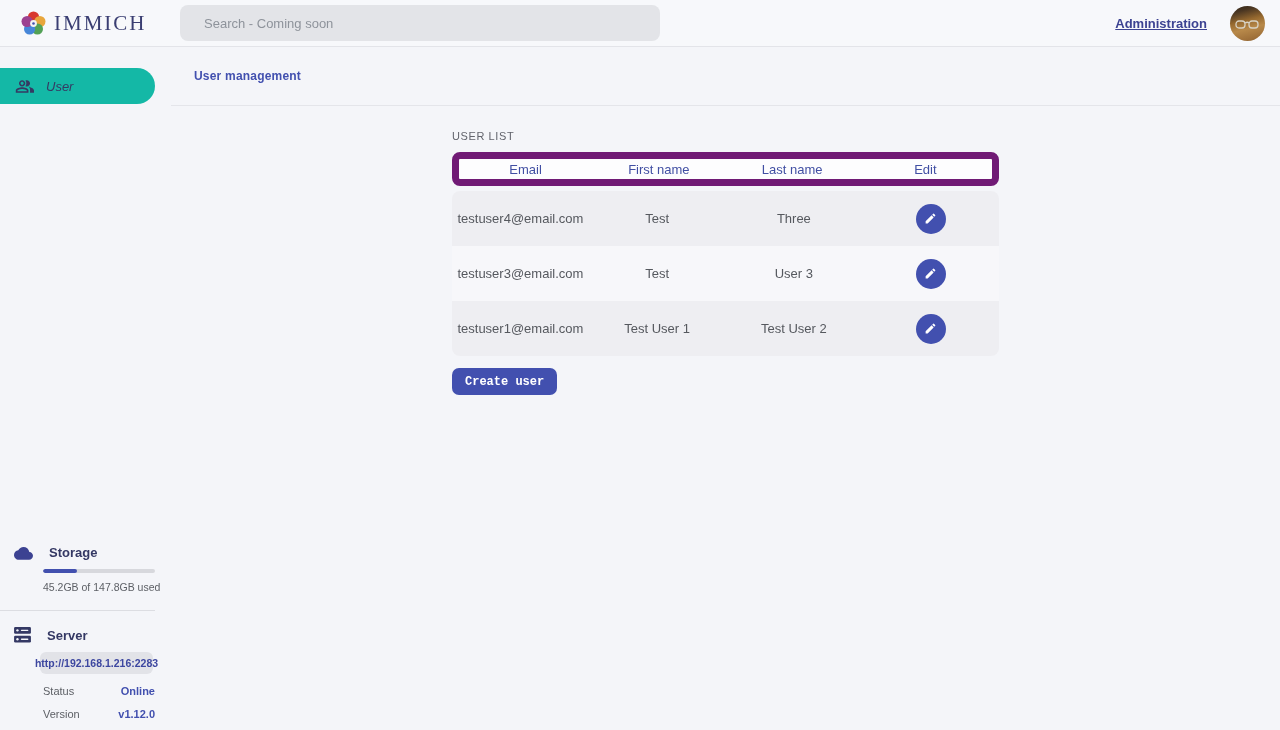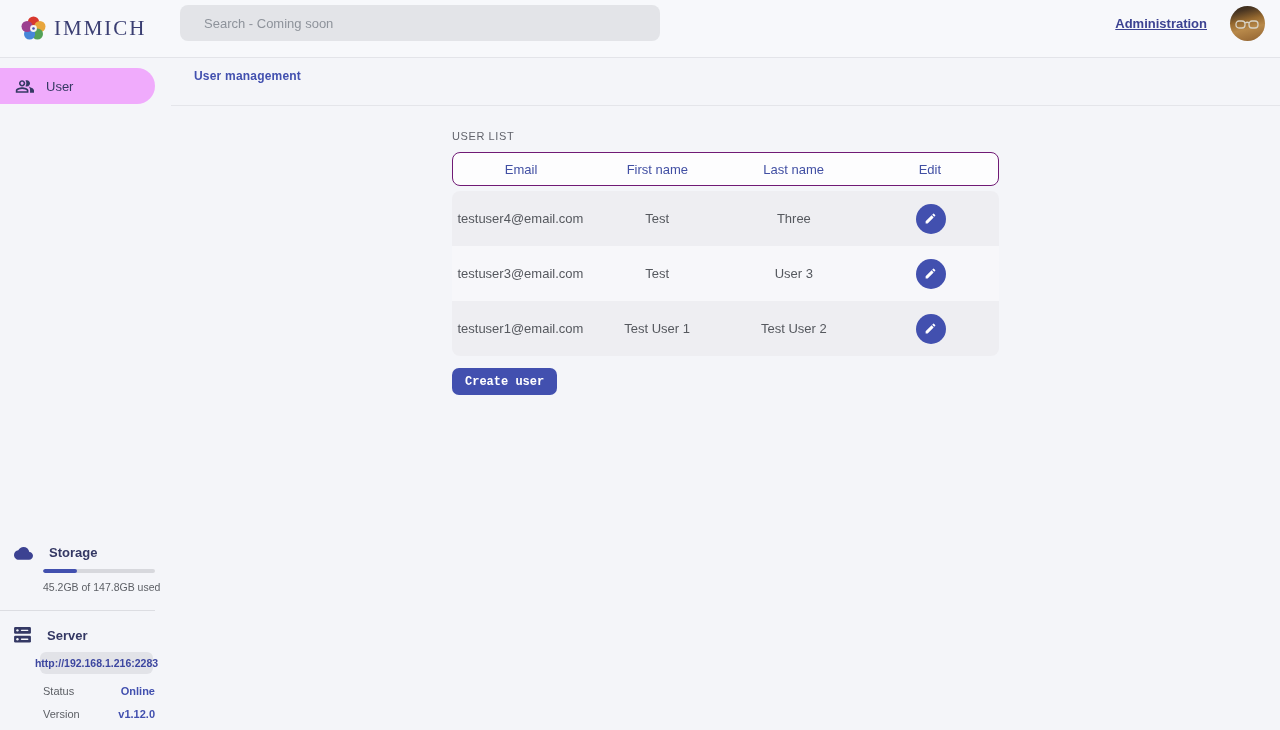--- a/index.html
+++ b/index.html
@@ -7,21 +7,21 @@
     width: 1280px; height: 730px;
     font-family: "Liberation Sans", sans-serif;
     background: #f4f5f9;
     overflow: hidden;
     position: relative;
   }
 
   
   .topbar {
     position: absolute; top: 0; left: 0; right: 0;
-    height: 58px;
+    height: 47px;
     background: #f7f8fb;
     border-bottom: 1px solid #e3e4e9;
     display: flex; align-items: center;
     z-index: 5;
   }
   .brand {
     display: flex; align-items: center;
     padding-left: 20px; gap: 7px;
     cursor: pointer;
   }
@@ -66,25 +66,26 @@
   .avatar svg { position: absolute; left: 5px; top: 13px; }
 
   
   .sidebar {
     position: absolute; top: 47px; left: 0; bottom: 0;
     width: 171px;
   }
   .side-item {
     margin-top: 21px;
     width: 155px; height: 36px;
-    background: #f0abfc;
+    background: #14b8a6;
     border-radius: 0 18px 18px 0;
     display: flex; align-items: center;
     padding-left: 15px; gap: 12px;
     cursor: pointer;
+    font-style: italic;
   }
   .side-item-label {
     font-size: 13px; font-weight: 500; color: #353a63;
   }
 
   .side-bottom {
     position: absolute; bottom: 0; left: 0; width: 171px;
     padding-bottom: 10px;
   }
   .side-section-head {
@@ -147,21 +148,21 @@
   .section-label {
     margin-top: 24px;
     font-size: 11px; letter-spacing: 0.6px;
     color: #62646c;
     text-transform: uppercase;
   }
   .table-head {
     margin-top: 10px;
     height: 34px;
     background: #fdfdfe;
-    border: 1px solid #701a75;
+    border: 7px solid #701a75;
     border-radius: 8px;
     display: flex; align-items: center;
   }
   .th {
     flex: 1; text-align: center;
     font-size: 13px; font-weight: 500; color: #414fa3;
   }
   .table-body {
     margin-top: 5px;
     border-radius: 8px;

